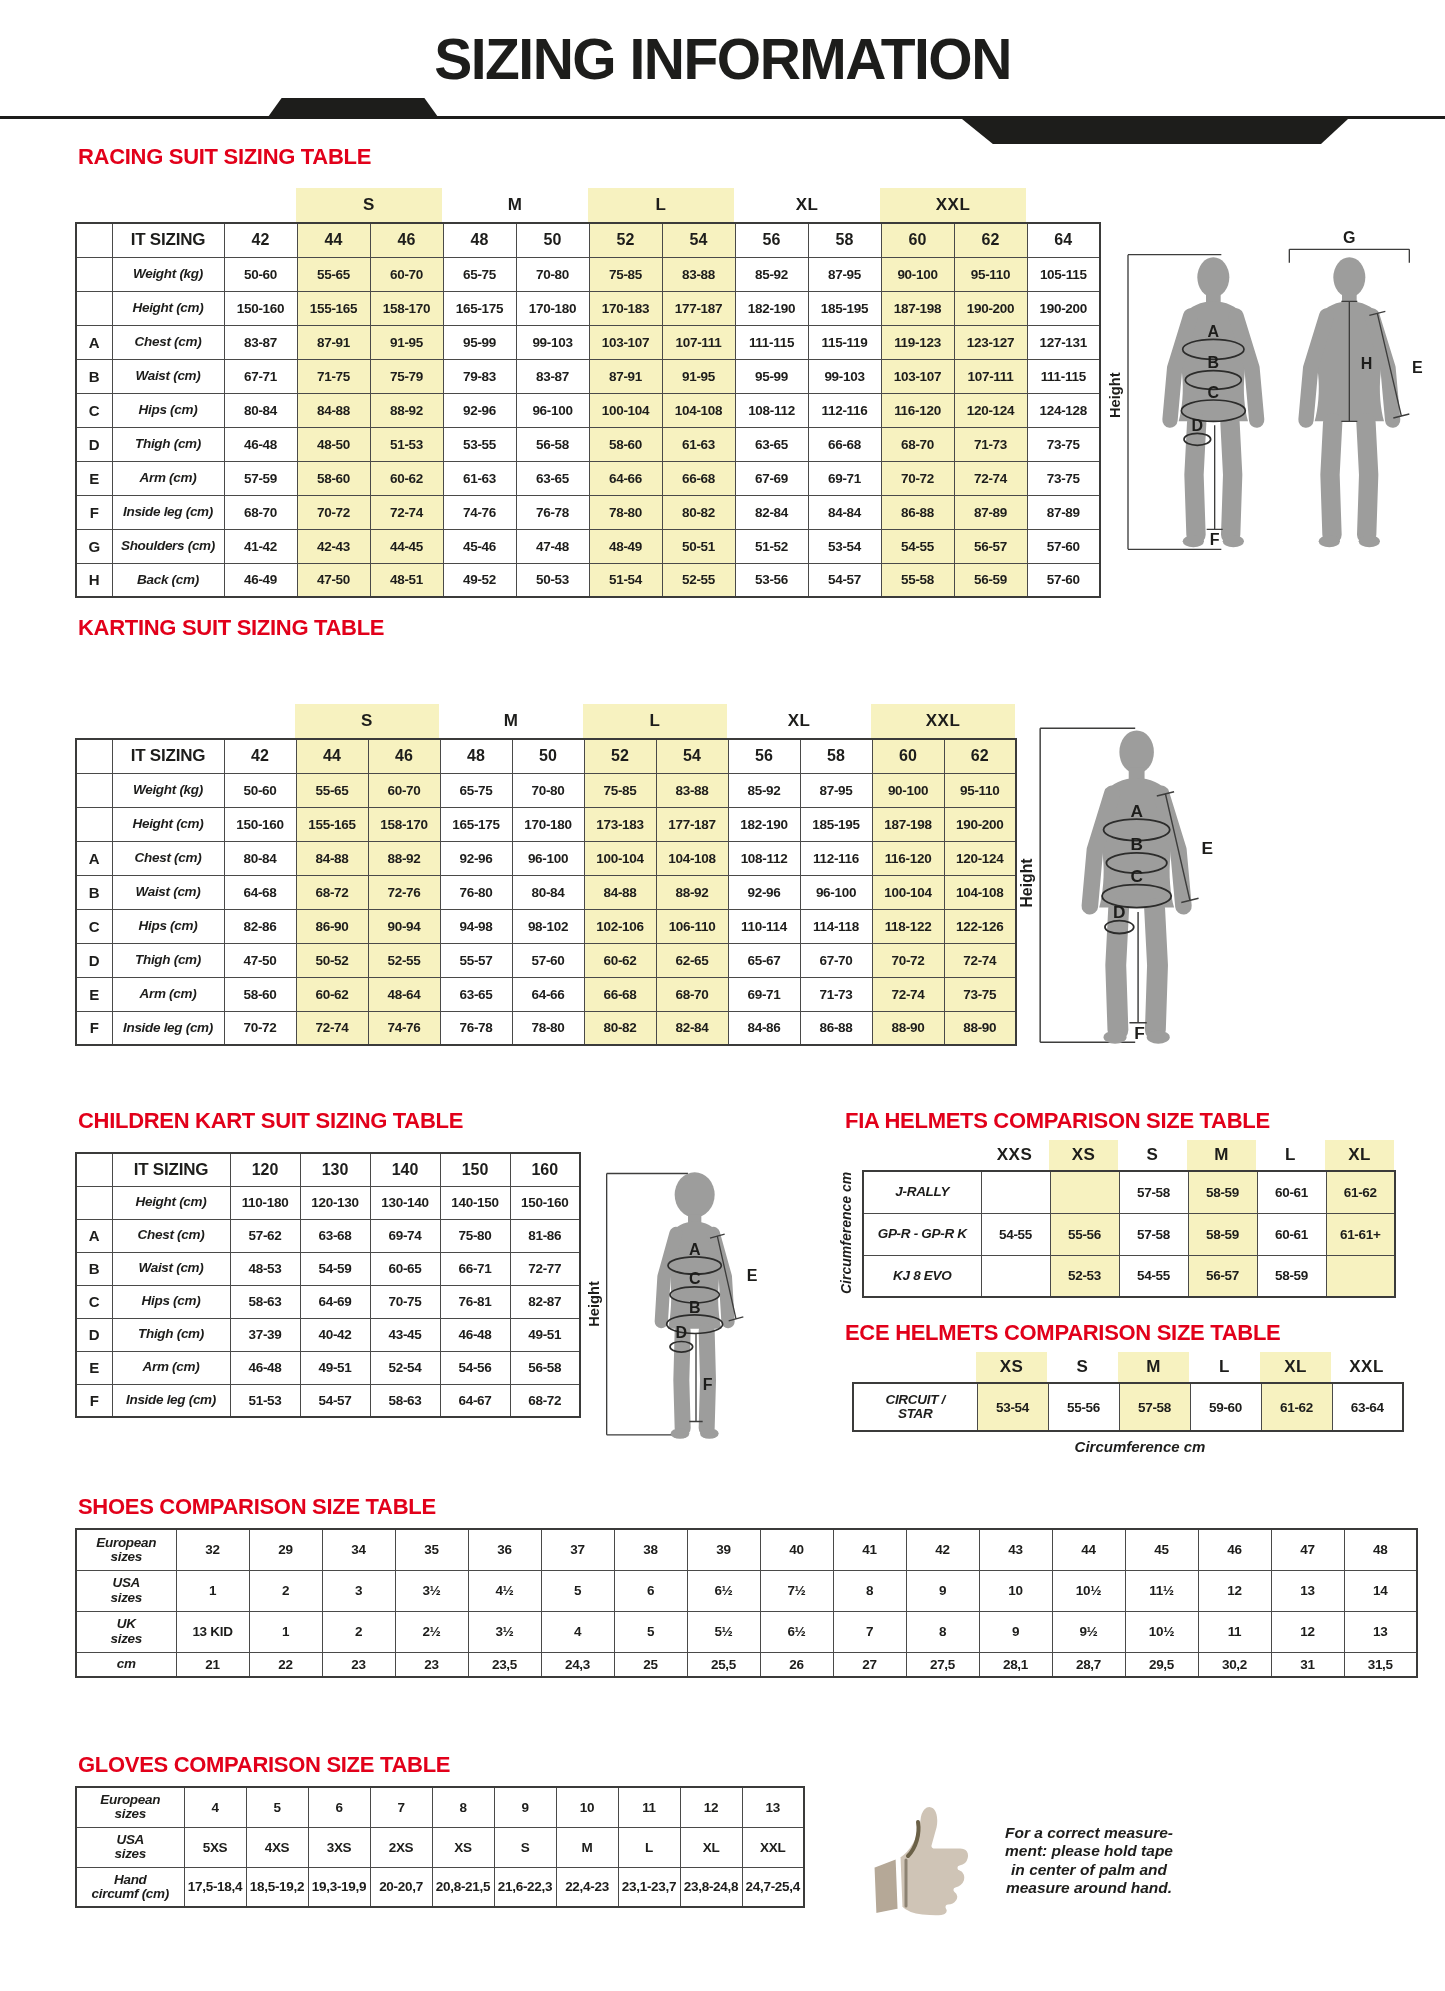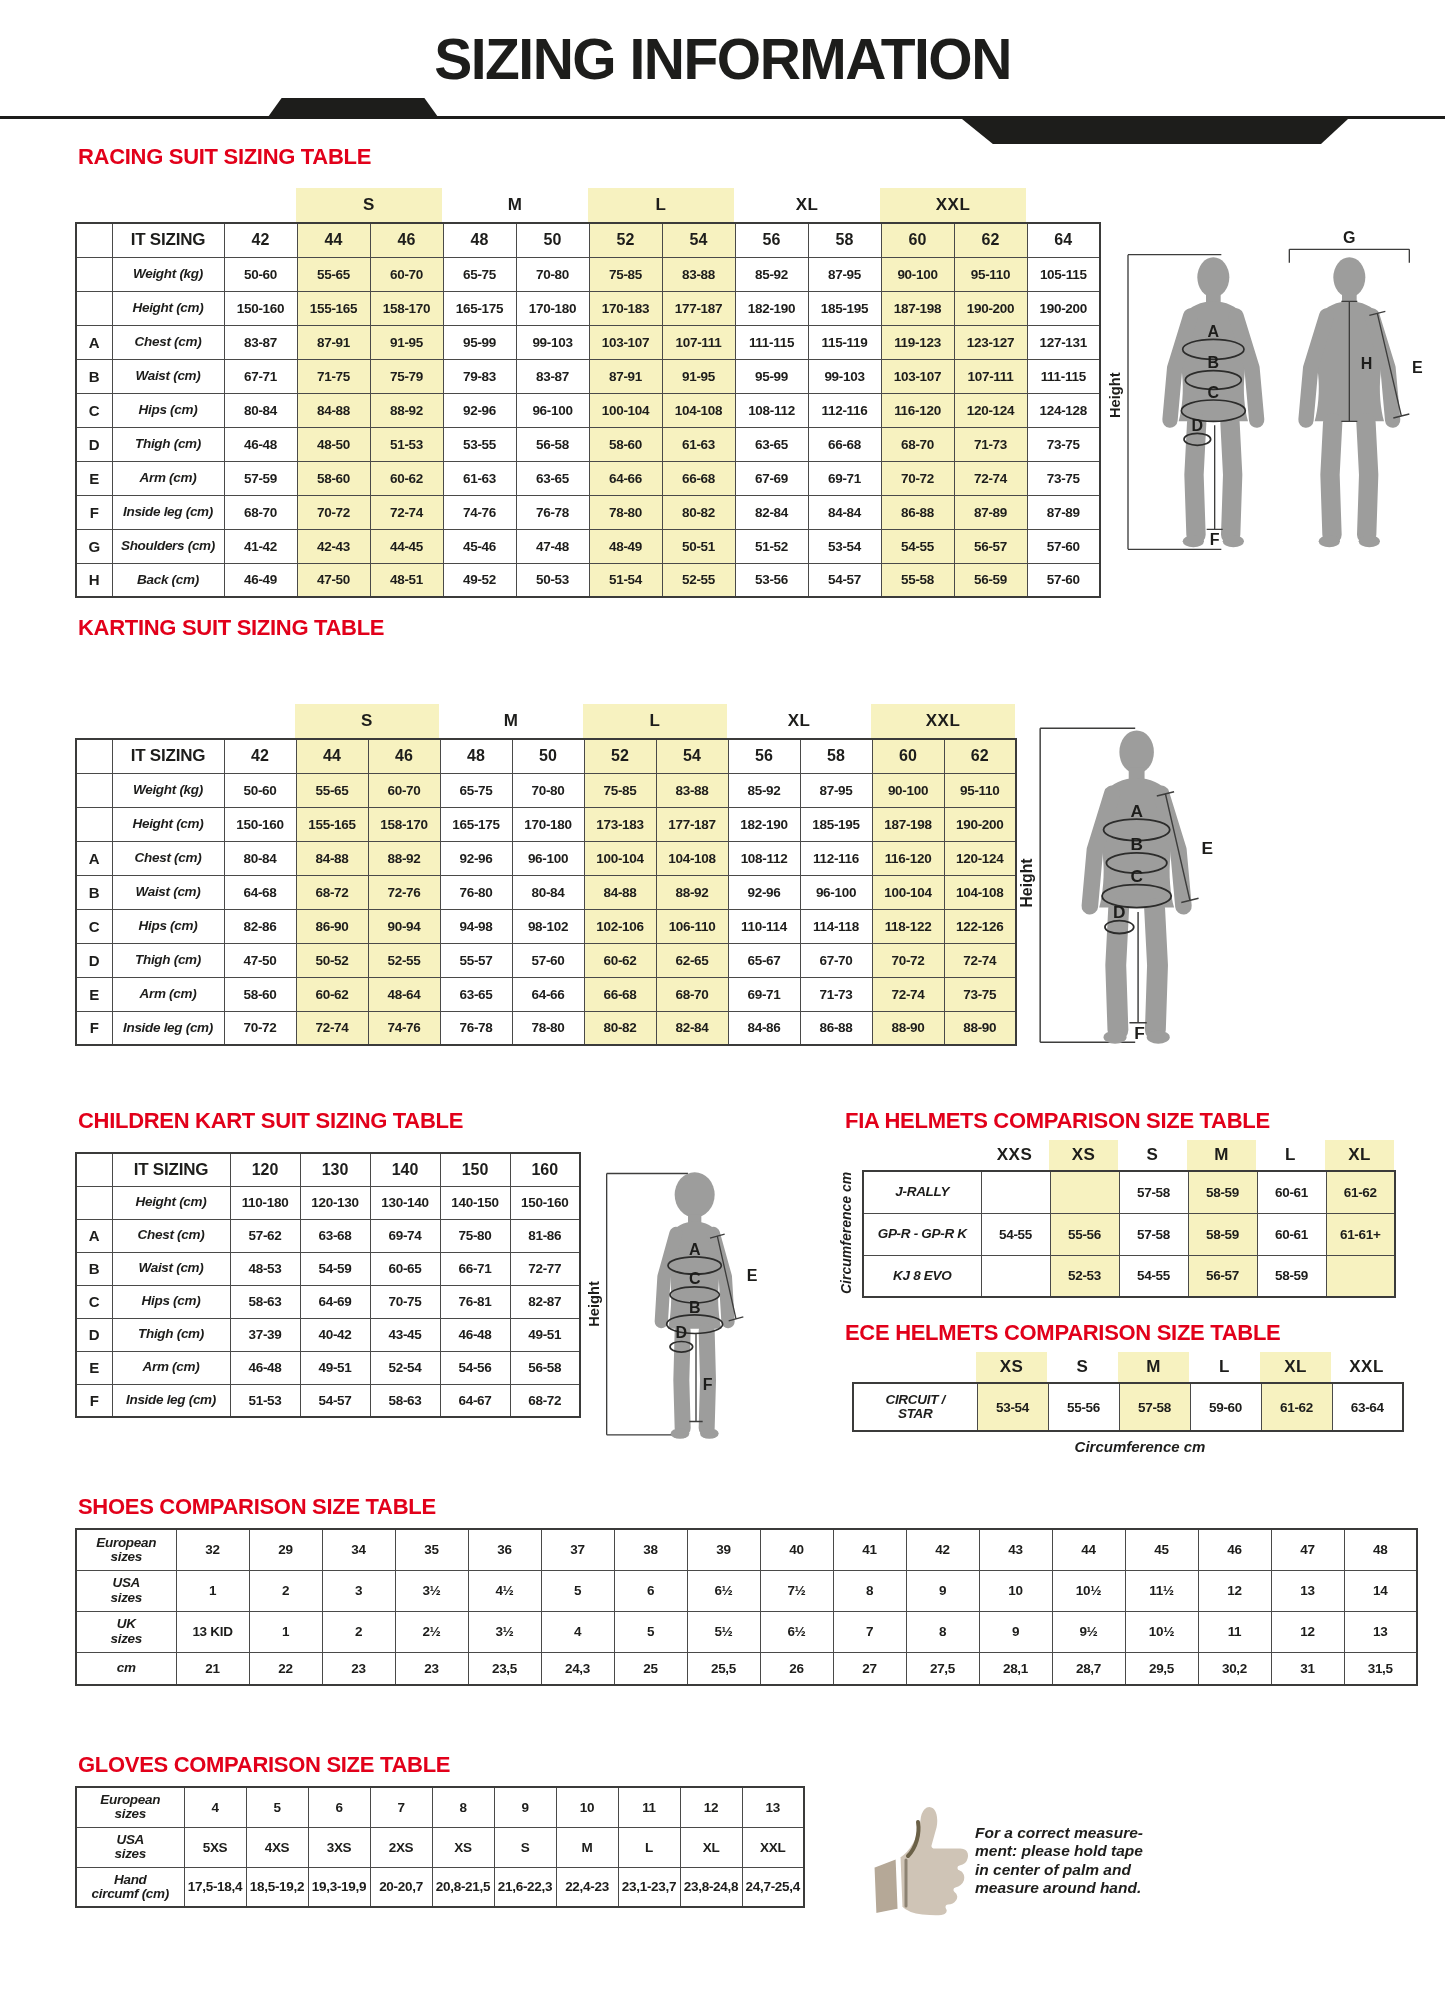--- a/index.html
+++ b/index.html
@@ -20,21 +20,21 @@
   .sz.topr td{border:none;text-align:center;vertical-align:middle;font-weight:800;font-size:17px;letter-spacing:.5px}
   .y{background:var(--yellow)}
   .lt{font-weight:800;font-size:15px}
   .lb{font-style:italic;font-weight:700;font-size:13.5px;line-height:1.05;white-space:pre-line;letter-spacing:-0.3px}
   .cn{font-style:normal;font-weight:800;font-size:17px;letter-spacing:-0.2px}
   .ch{font-weight:800;font-size:16px}
   .v{font-weight:700;font-size:13.5px;letter-spacing:-0.3px}
 
   .vlabel{font-style:italic;font-weight:700;font-size:14px;transform:rotate(-90deg);transform-origin:center;text-align:center;white-space:nowrap}
   .caption{font-style:italic;font-weight:700;font-size:15px;text-align:center}
-  .note{font-style:italic;font-weight:700;font-size:15.5px;line-height:1.18;text-align:left;white-space:pre-line}
+  .note{font-style:italic;font-weight:700;font-size:15.5px;line-height:1.18;text-align:center;white-space:pre-line}
   .pageno{font-size:31px;font-weight:700;text-align:center;letter-spacing:-0.5px}
 
   svg .body{fill:var(--gray)}
   svg .limb{stroke:var(--gray);fill:none;stroke-linecap:round;stroke-linejoin:round}
   svg .meas{stroke:#3d3d3c;stroke-width:2;fill:none}
   svg .ring{stroke:#2c2c2b;stroke-width:2.5;fill:none}
   svg text{font-family:"Liberation Sans",sans-serif;font-weight:bold;fill:var(--ink)}
   svg .lbl{font-size:24px}
   svg .hgt{font-size:22px}
 </style>
@@ -841,21 +841,21 @@
             <td class="v">6½</td>
             <td class="v">7</td>
             <td class="v">8</td>
             <td class="v">9</td>
             <td class="v">9½</td>
             <td class="v">10½</td>
             <td class="v">11</td>
             <td class="v">12</td>
             <td class="v">13</td>
           </tr>
-          <tr style="height:33px">
+          <tr style="height:25px">
             <td class="lb">cm</td>
             <td class="v">21</td>
             <td class="v">22</td>
             <td class="v">23</td>
             <td class="v">23</td>
             <td class="v">23,5</td>
             <td class="v">24,3</td>
             <td class="v">25</td>
             <td class="v">25,5</td>
             <td class="v">26</td>

